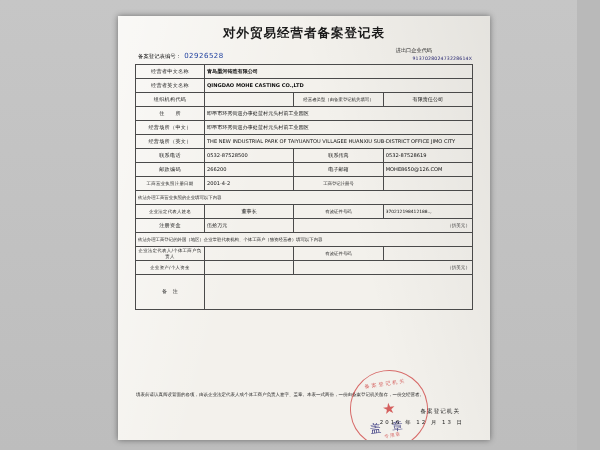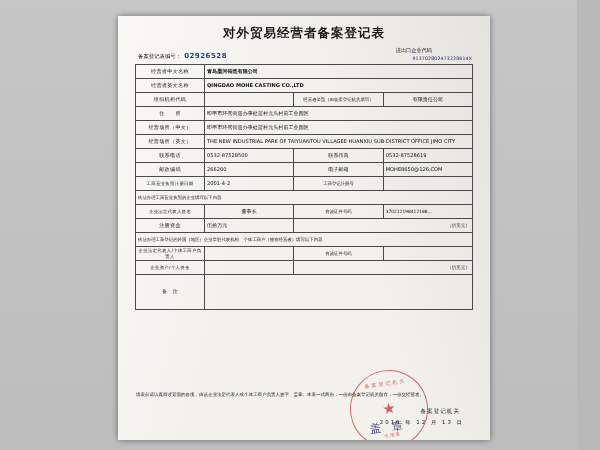--- a/index.html
+++ b/index.html
@@ -26,21 +26,21 @@
     pointer-events:none;
   }
   .doc-title{
     position:absolute;left:0;right:0;top:9px;text-align:center;
     font-size:12.5px;font-weight:bold;color:#1a1a1a;letter-spacing:1px;
   }
   .regno{
     position:absolute;left:20px;top:36px;font-size:5.4px;color:#222;
   }
   .regno .num{
-    color:#1e3f9e;font-size:7px;font-weight:bold;letter-spacing:.5px;
+    color:#1e3f9e;font-size:7px;font-weight:normal;letter-spacing:.5px;
     margin-left:3px;
   }
   .codeline{
     position:absolute;right:18px;top:40px;font-size:4.6px;color:#1a1a6a;
     letter-spacing:.2px;
   }
   .imp{
     position:absolute;right:58px;top:31px;font-size:5.2px;color:#222;
   }
   

